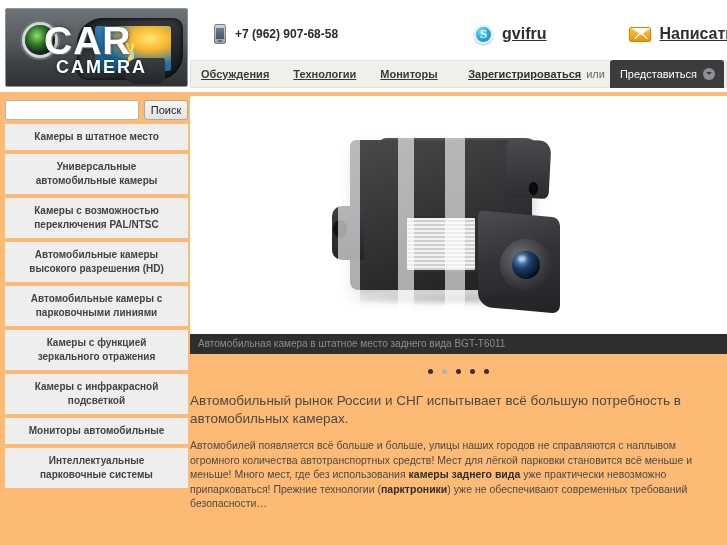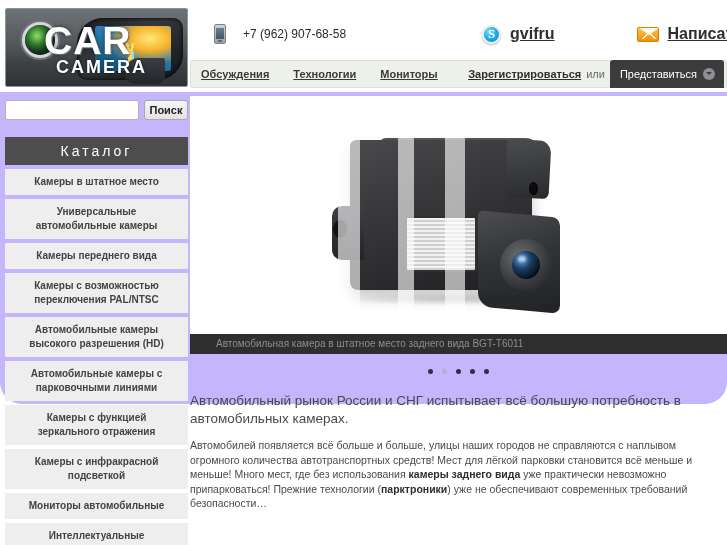--- a/index.html
+++ b/index.html
@@ -5,23 +5,22 @@
   * { box-sizing: border-box; }
   html, body {
     margin: 0; padding: 0;
     width: 727px; height: 545px;
     overflow: hidden;
     background: #ffffff;
     font-family: "Liberation Sans", sans-serif;
   }
   #page {
     position: relative;
-    width: 727px; height: 404px;
-    background: #c4b5fd;
-    border-radius: 22px;
+    width: 727px; height: 545px;
+    background: #fdba74;
   }
 
   
   #header {
     position: absolute; left: 0; top: 0;
     width: 727px; height: 92px;
     background: #ffffff;
   }
   #logo-box {
     position: absolute; left: 5px; top: 8px;
@@ -103,21 +102,21 @@
   }
   .icon-phone:before{
     content:""; position:absolute; left:1px; top:3px; right:1px; height:11px;
     background: linear-gradient(180deg,#6d7d92,#46546a);
   }
   .icon-phone:after{
     content:""; position:absolute; left:3px; bottom:1px; width:4px; height:2px;
     background:#5c6166; border-radius:1px;
   }
   .phone-number {
-    margin-left: 17px; font-size: 12px; font-weight: normal; color: #2a2a2a;
+    margin-left: 9px; font-size: 12px; font-weight: bold; color: #2a2a2a;
     white-space: nowrap;
   }
   .icon-skype {
     width: 19px; height: 19px; border-radius: 50%;
     background: radial-gradient(circle at 35% 30%, #7fdcf7 0%, #23b0e4 45%, #0a86c4 100%);
     border: 2px solid #e9eef1;
     box-shadow: 0 1px 2px rgba(0,0,0,.3);
     position: relative;
   }
   .icon-skype:before{
@@ -215,21 +214,20 @@
     color: #333;
   }
   #search-button {
     margin-left: 5px;
     width: 44px; height: 20px;
     border: 1px solid #a9a9a9; border-radius: 3px;
     background: linear-gradient(180deg,#f6f6f6,#e2e2e2);
     font-size: 11px; color: #222; cursor: pointer;
     font-family: "Liberation Sans", sans-serif;
     padding: 0;
-    font-weight: bold;
   }
   #catalog-header {
     margin-top: 17px;
     height: 28px; line-height: 28px;
     background: #4d4d4d;
     color: #ffffff;
     font-size: 14px; letter-spacing: 3px;
     text-align: center;
   }
   .cat-item {
@@ -336,21 +334,21 @@
   .b1 { left: 96px;  width: 18px; }
   .b2 { left: 148px; width: 22px; }
   .b3 { left: 208px; width: 16px; }
   .b4 { left: 255px; width: 20px; }
   #slide-caption {
     position: absolute; left: 0; bottom: 0;
     width: 537px; height: 20px; line-height: 20px;
     background: #2e2e2e;
     color: #8d8d8d;
     font-size: 10px;
-    padding-left: 26px;
+    padding-left: 8px;
   }
   #slider-dots {
     width: 537px; height: 18px;
     display: flex; align-items: center; justify-content: center;
     gap: 9px; margin-top: 8px;
   }
   .dot {
     width: 5px; height: 5px; border-radius: 50%;
     background: #2c3144; cursor: pointer;
   }
@@ -421,25 +419,23 @@
       </div>
     </div>
   </div>
 
   <div id="sidebar">
     <div id="search-row">
       <input id="search-input" type="text" value="" placeholder="" style="">
       <button id="search-button">Поиск</button>
     </div>
 
-    <div id="catalog-header">Каталог</div>
 
     <div class="cat-item">Камеры в штатное место</div>
     <div class="cat-item">Универсальные автомобильные камеры</div>
-    <div class="cat-item">Камеры переднего вида</div>
     <div class="cat-item">Камеры с возможностью переключения PAL/NTSC</div>
     <div class="cat-item">Автомобильные камеры высокого разрешения (HD)</div>
     <div class="cat-item">Автомобильные камеры с парковочными линиями</div>
     <div class="cat-item">Камеры с функцией зеркального отражения</div>
     <div class="cat-item">Камеры с инфракрасной подсветкой</div>
     <div class="cat-item">Мониторы автомобильные</div>
     <div class="cat-item">Интеллектуальные парковочные системы</div>
 
   </div>
 

